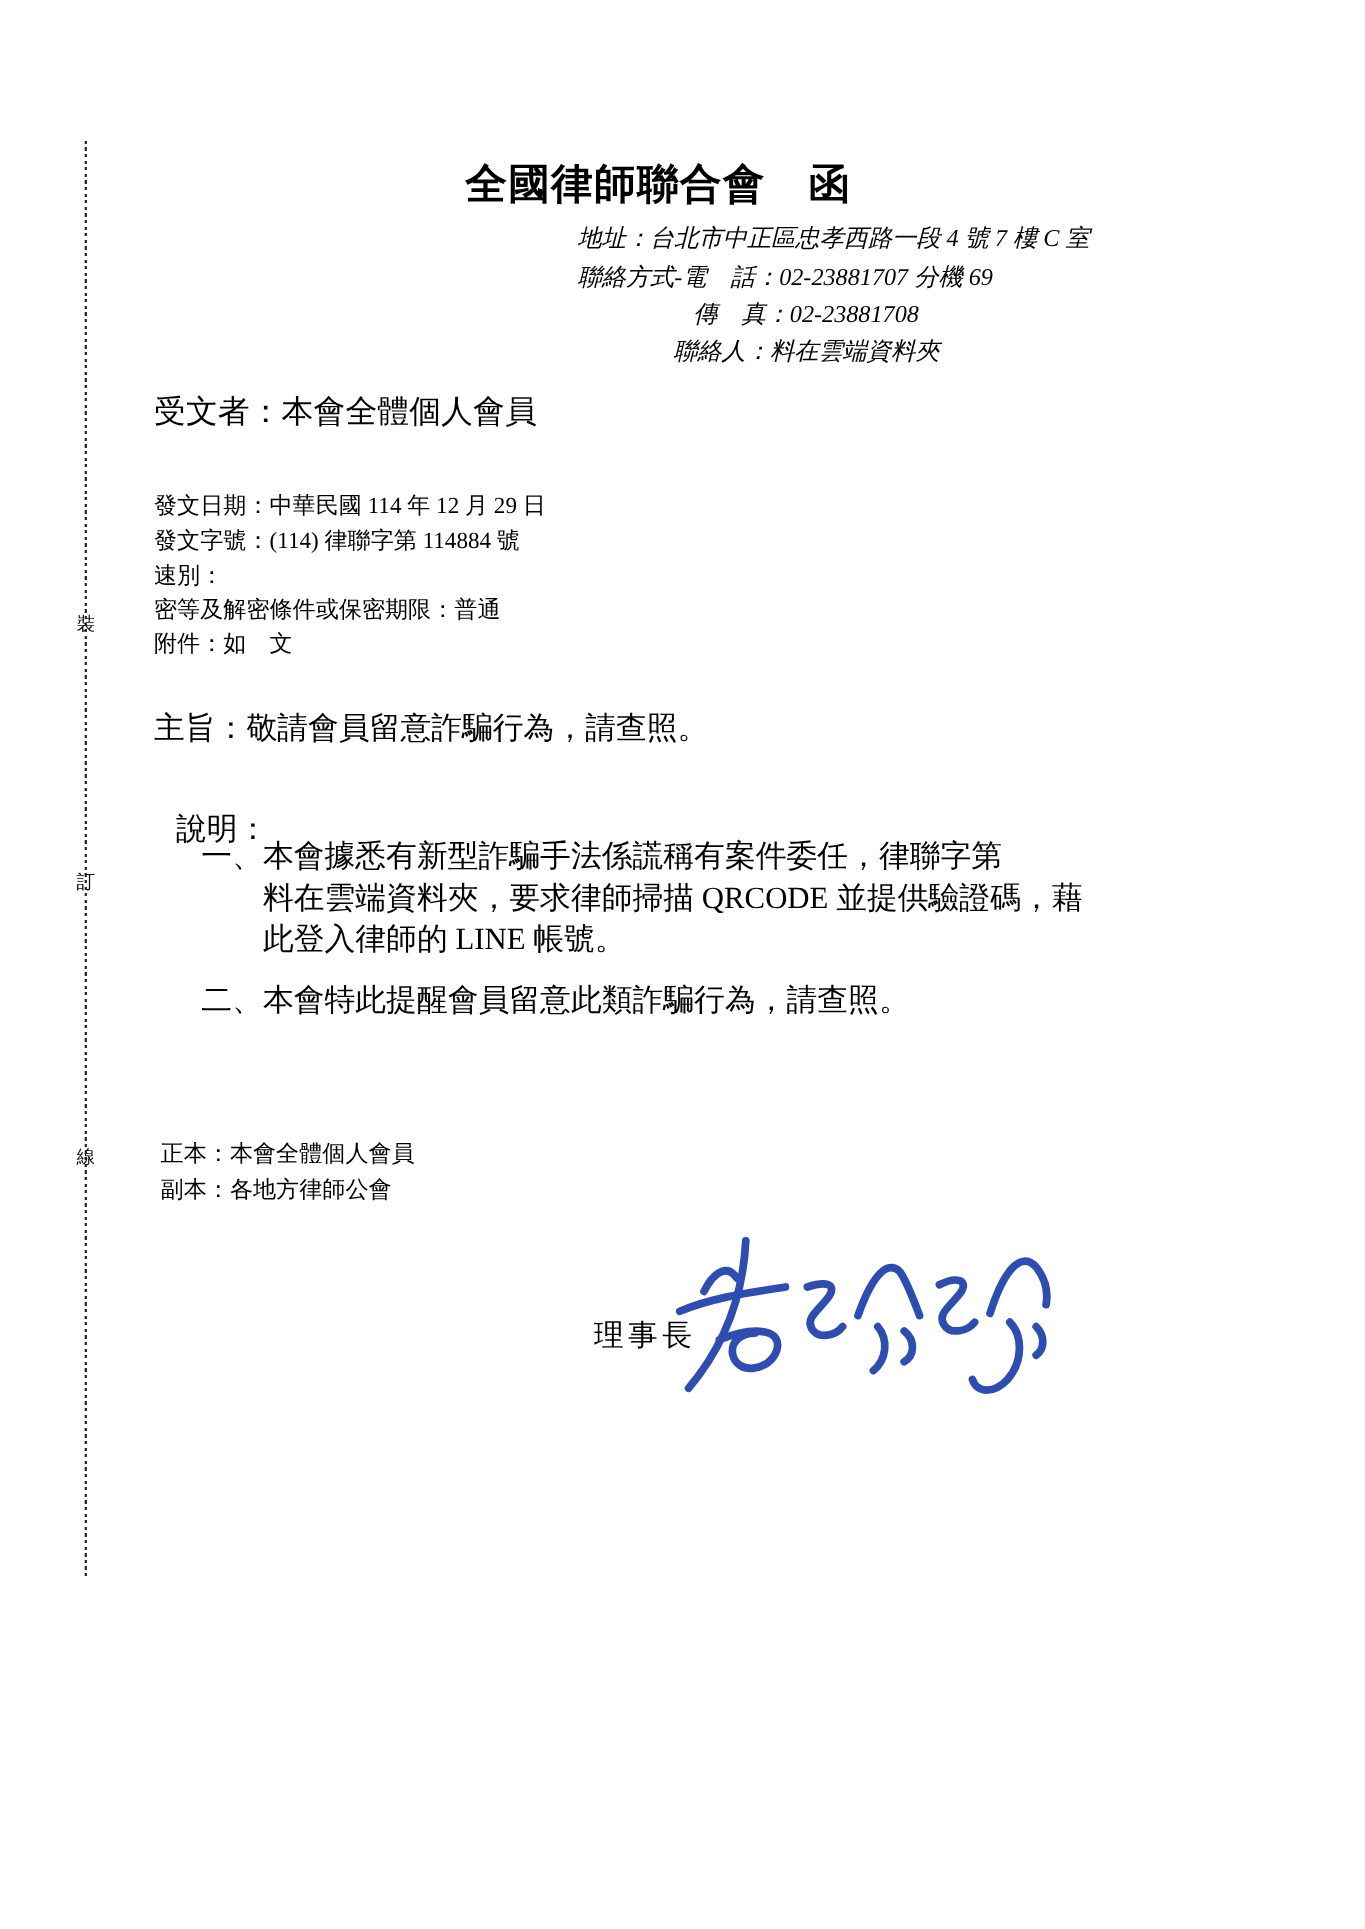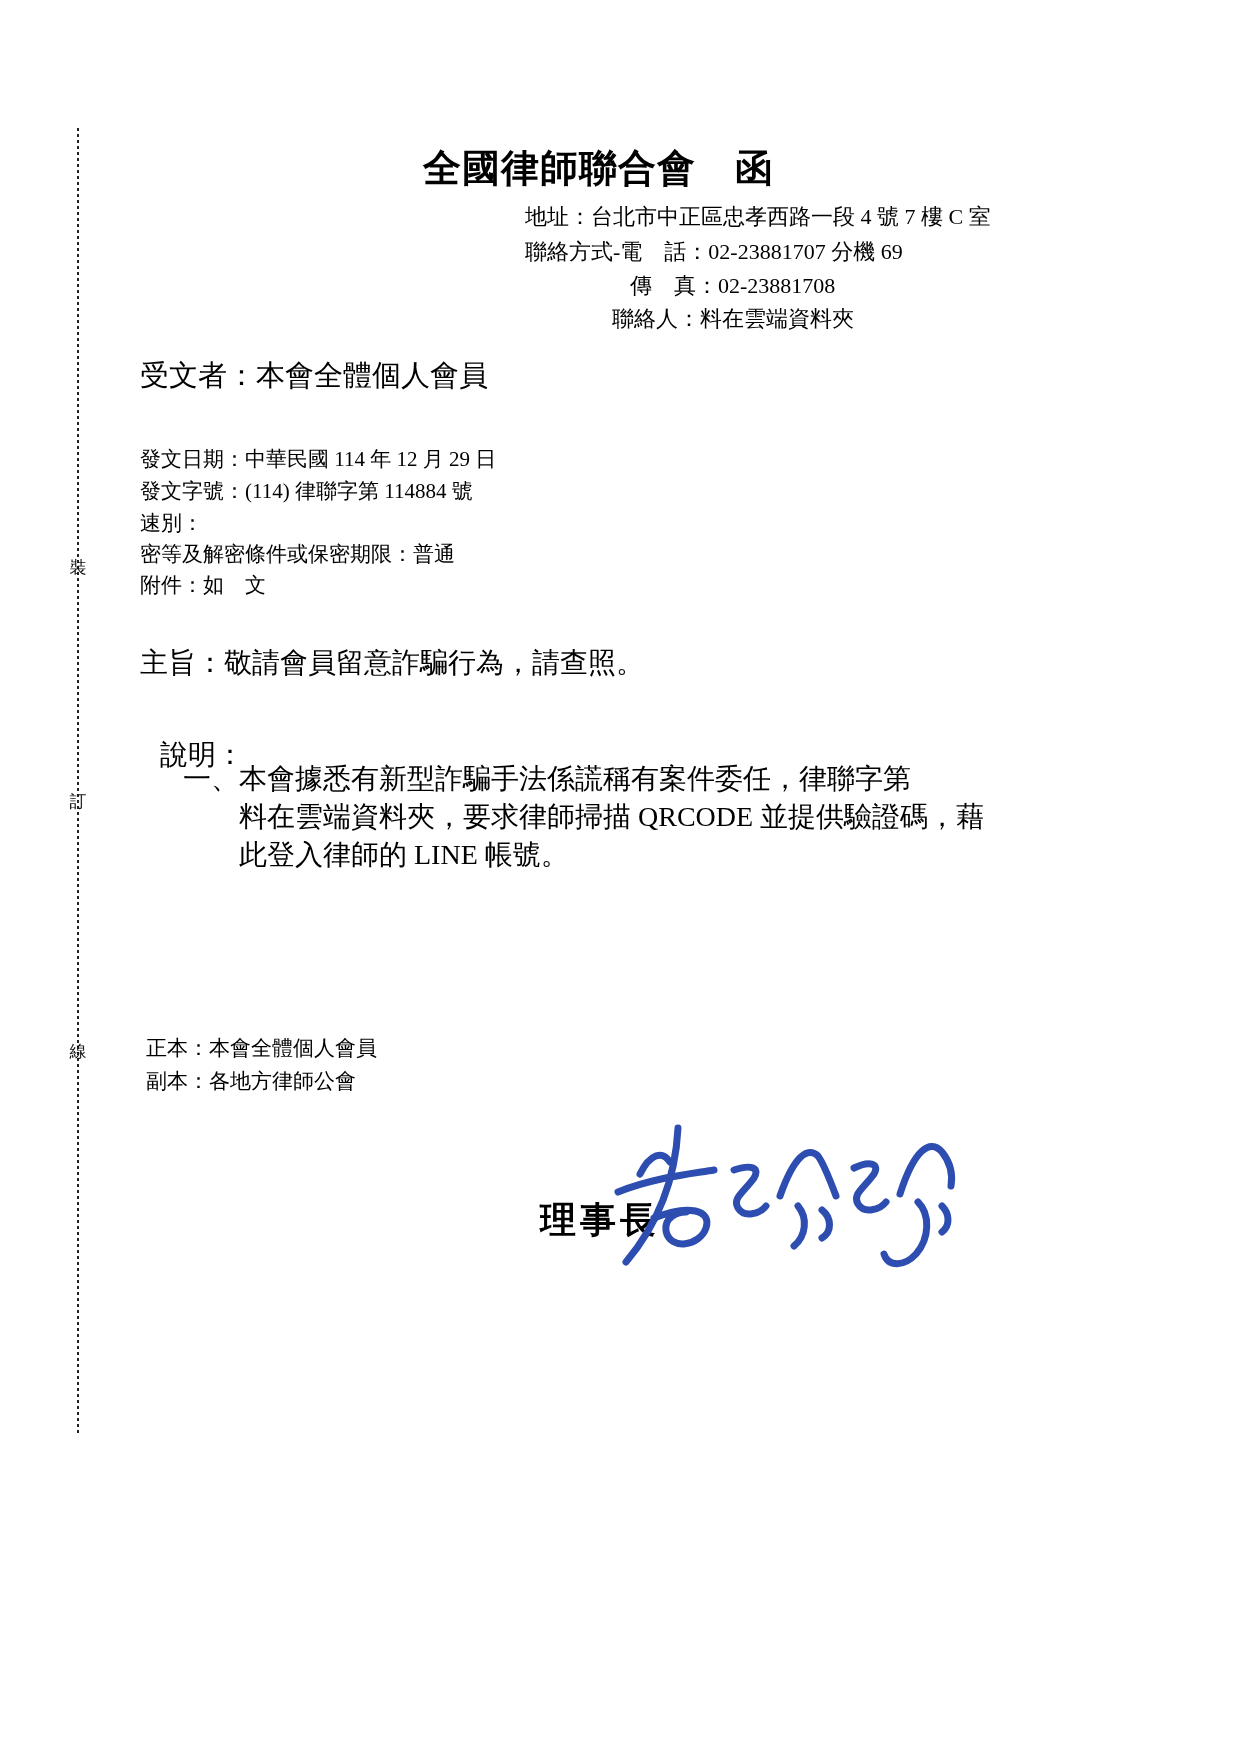--- a/index.html
+++ b/index.html
@@ -9,26 +9,26 @@
     background:#ffffff;
     margin:0 auto;
     font-family:"Liberation Serif","DejaVu Serif",serif;
     color:#000;
     overflow:hidden;
   }
   .abs{position:absolute;white-space:pre;line-height:1.25;}
   .doc-title{
     font-size:38px;font-weight:700;letter-spacing:1px;
   }
-  .hdr{font-size:22px;}
+  .hdr{font-size:22px;font-style:italic;}
   .recipient{font-size:29px;}
   .meta{font-size:21px;}
   .body-line{font-size:28px;}
   .dist{font-size:21px;}
-  .sig-title{font-size:36px;letter-spacing:4px;font-weight:700;}
+  .sig-title{font-size:27px;letter-spacing:4px;font-weight:400;}
   .footer{font-size:19px;width:1241px;text-align:center;}
   .binding-line{
     position:absolute;left:77px;top:128px;width:2px;height:1306px;
     background:repeating-linear-gradient(to bottom,#222 0 3px,transparent 3px 6px);
   }
   .binding-char{
     position:absolute;left:64px;width:28px;text-align:center;
     font-size:17px;color:#111;
   }
   svg.signature{position:absolute;overflow:visible;}
@@ -58,20 +58,21 @@
   <div class="abs meta" style="left:140px;top:510px;">速別：</div>
   <div class="abs meta" style="left:140px;top:541px;">密等及解密條件或保密期限：普通</div>
   <div class="abs meta" style="left:140px;top:572px;">附件：如　文</div>
 
   <div class="abs body-line" style="left:140px;top:645px;">主旨：敬請會員留意詐騙行為，請查照。</div>
 
   <div class="abs body-line" style="left:140px;top:737px;margin-left:20px;">說明：</div>
   <div class="abs body-line" style="left:183px;top:761px;">一、本會據悉有新型詐騙手法係謊稱有案件委任，律聯字第</div>
   <div class="abs body-line" style="left:239px;top:799px;">料在雲端資料夾，要求律師掃描 QRCODE 並提供驗證碼，藉</div>
   <div class="abs body-line" style="left:239px;top:837px;">此登入律師的 LINE 帳號。</div>
+  <div class="abs body-line" style="left:183px;top:892px;">二、本會特此提醒會員留意此類詐騙行為，請查照。</div>
 
   <div class="abs dist" style="left:146px;top:1035px;">正本：本會全體個人會員</div>
   <div class="abs dist" style="left:146px;top:1068px;">副本：各地方律師公會</div>
 
   <div class="abs sig-title" style="left:540px;top:1198px;">理事長</div>
 
   <svg class="signature" style="left:612px;top:1112px;" width="345" height="180" viewBox="0 0 345 180" aria-label="handwritten signature">
     <g stroke="#2d4eb0" stroke-width="7">
 
       <path d="M28,62 C38,42 50,38 58,50"></path>

